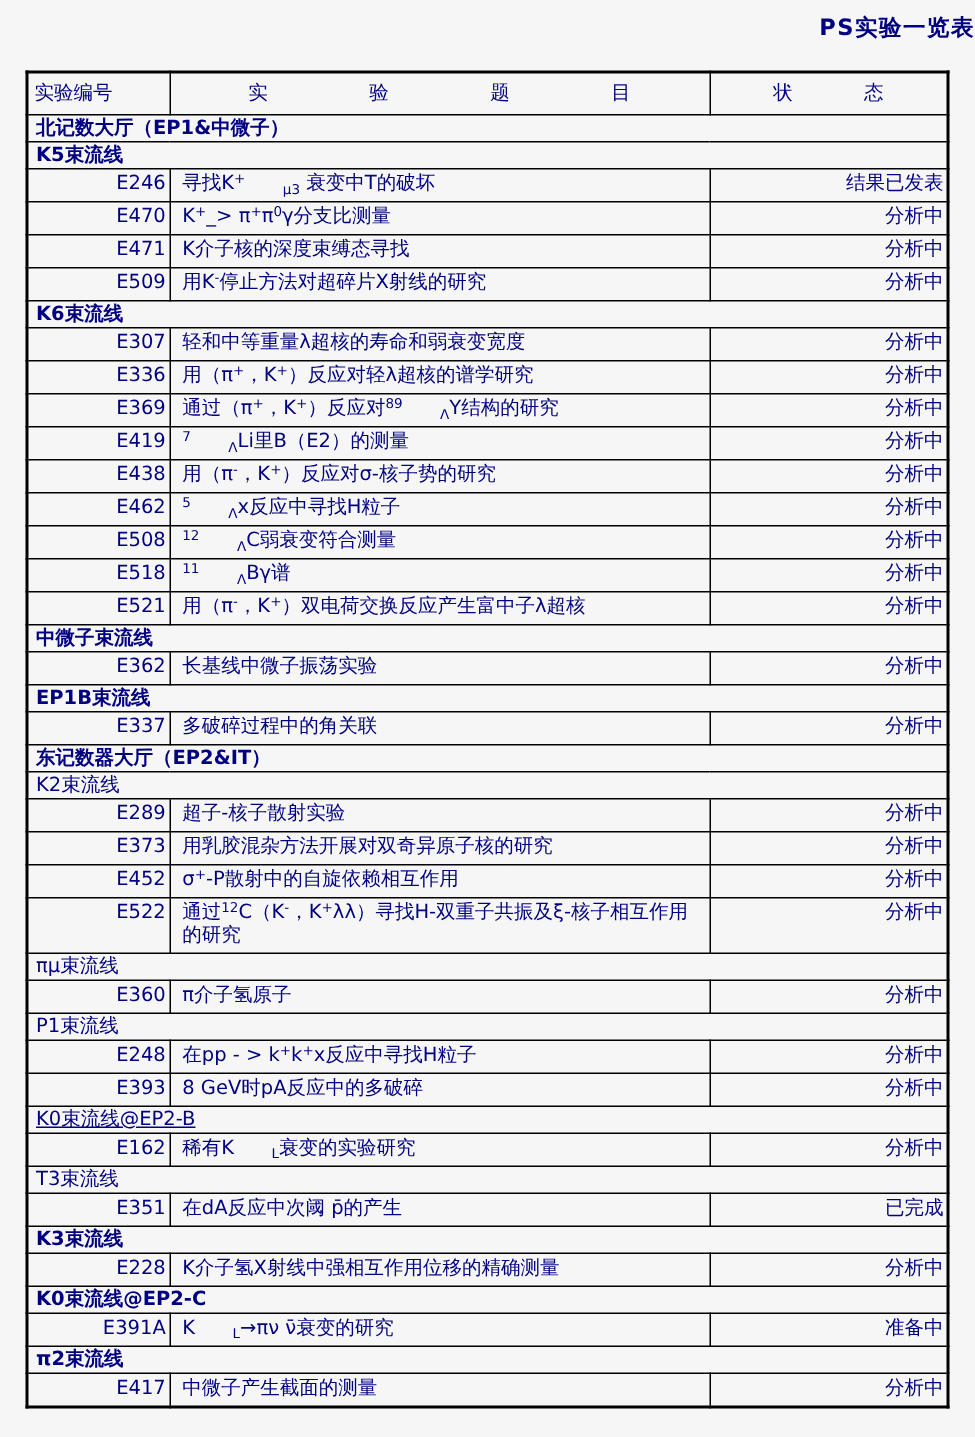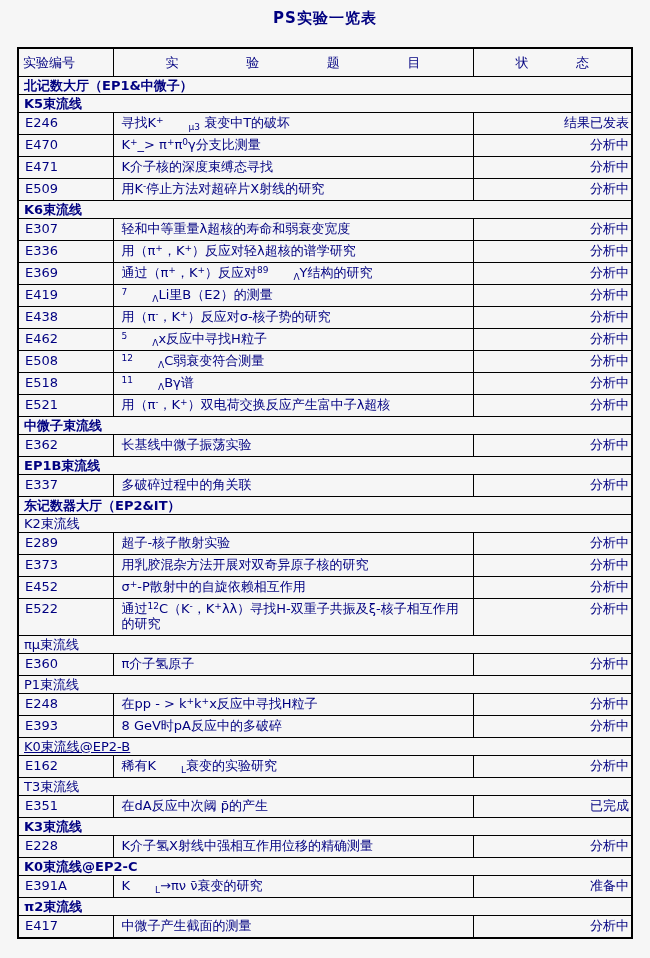--- a/index.html
+++ b/index.html
@@ -8,21 +8,21 @@
   }
   body {
     width: 650px;
     height: 958px;
     background: #f6f6f6;
     color: #000080;
     font-family: "DejaVu Sans", "Liberation Sans", sans-serif;
     overflow: hidden;
   }
   .page-title {
-    text-align: center;
+    text-align: right;
     font-size: 15px;
     font-weight: bold;
     margin: 9px 0 19px 0;
     letter-spacing: 1px;
   }
   table.exp-table {
     width: 614px;
     margin: 0 auto;
     border-collapse: collapse;
     border: 2px solid #000000;
@@ -50,21 +50,21 @@
     text-align-last: justify;
     padding-left: 52px;
     padding-right: 52px;
   }
   th.spread-narrow {
     text-align: justify;
     text-align-last: justify;
     padding-left: 42px;
     padding-right: 42px;
   }
-  td.cell-id    { padding: 2px 2px 4px 6px; }
+  td.cell-id    { padding: 2px 2px 4px 6px; text-align: right; }
   td.cell-title { padding: 2px 3px 4px 8px; }
   td.cell-status{ padding: 2px 2px 4px 2px; text-align: right; }
   tr.section-row td {
     padding: 1px 2px 1px 5px;
   }
   .bold { font-weight: bold; }
   .underline { text-decoration: underline; }
   sup, sub {
     font-size: 9px;
     line-height: 0;

